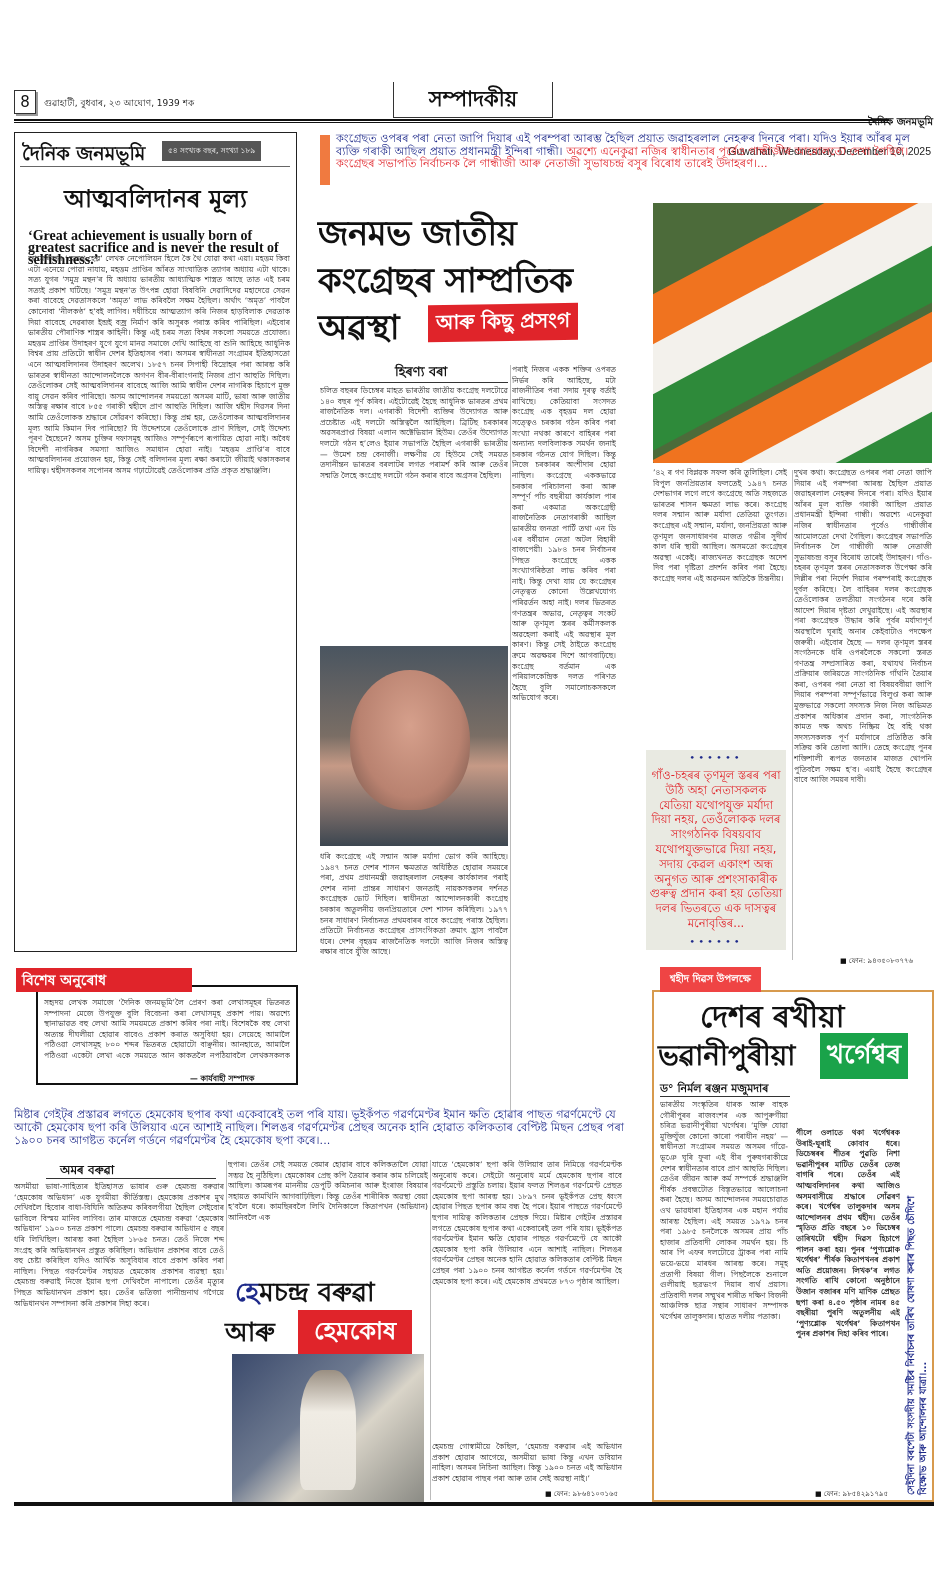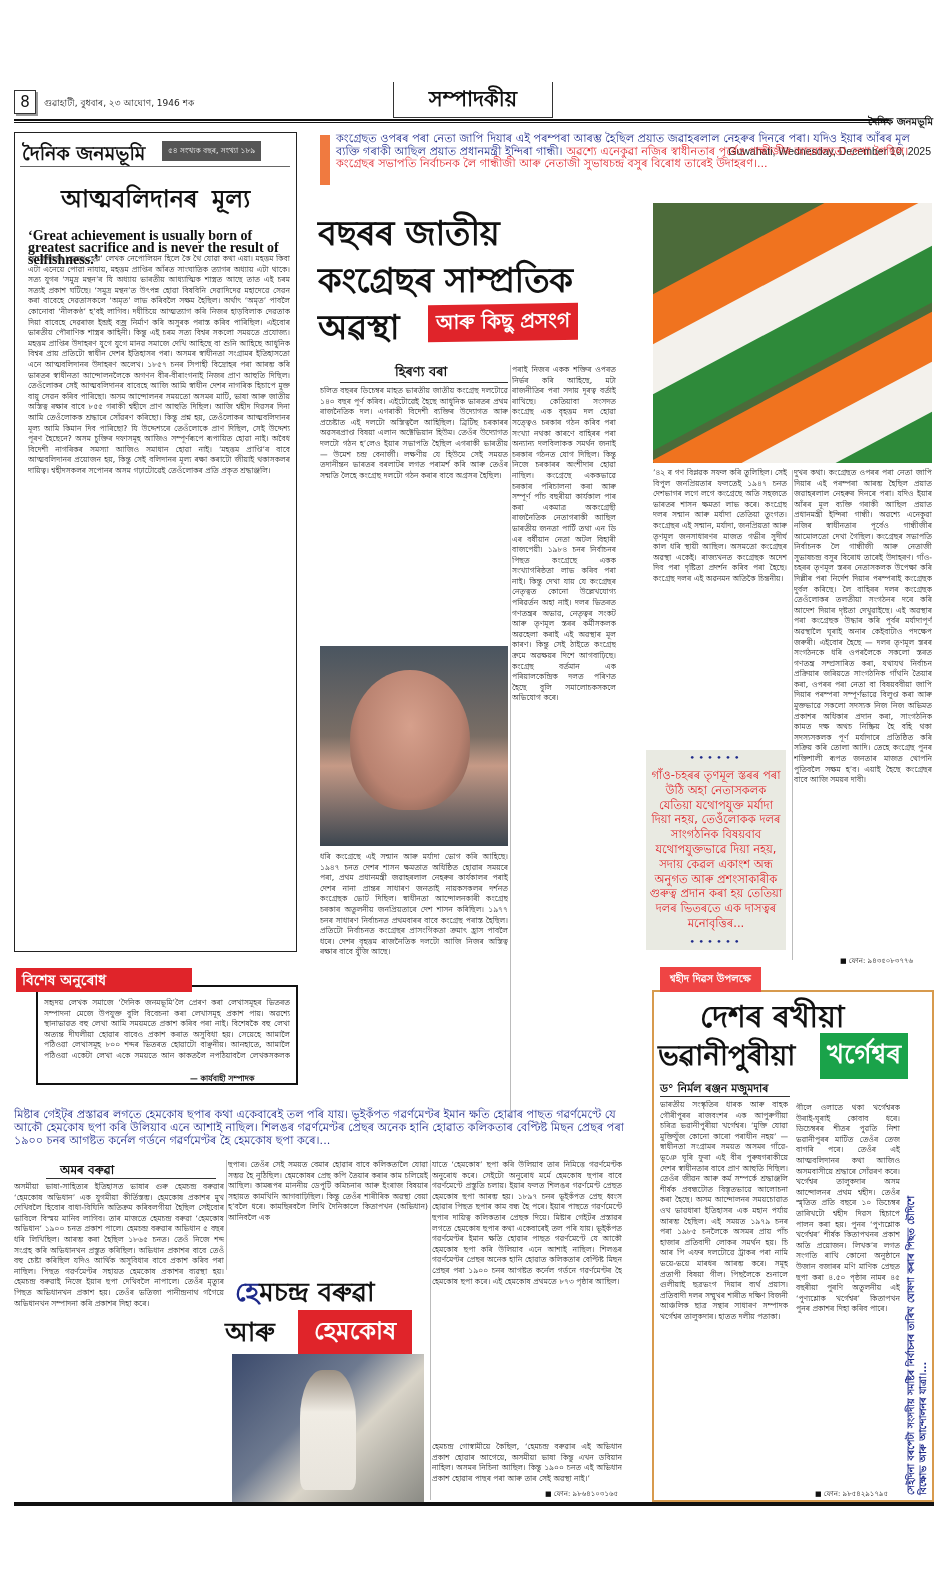--- a/index.html
+++ b/index.html
@@ -13,21 +13,21 @@
   #section-box { left: 393px; top: 82px; width: 160px; height: 36px; border: 1px solid #333; border-top: none; font-size: 21px; text-align: center; line-height: 34px; font-weight: bold; }
   #date-en { right: 14px; top: 97px; font-family: "Liberation Sans", sans-serif; font-size: 10.5px; color: #222; margin-top: 48px; }
   #rule-top { left: 14px; top: 119px; width: 875px; height: 4px; border-top: 2px solid #111; border-bottom: 1px solid #111; }
   #paper-tag { right: 12px; top: 114px; font-family: "DejaVu Sans", sans-serif; font-size: 10px; font-weight: bold; }
 
   
   #editorial-box { left: 14px; top: 132px; width: 283px; height: 820px; border: 1.5px solid #222; }
   #ed-paper-name { left: 22px; top: 139px; font-size: 19px; font-weight: bold; }
   #ed-volume { left: 162px; top: 141px; background: #555; color: #fff; font-family: "DejaVu Sans", sans-serif; font-size: 7.5px; padding: 4px 6px; }
   #ed-rule { left: 20px; top: 166px; width: 270px; height: 1px; background: #666; }
-  #ed-title { left: 14px; top: 180px; width: 283px; text-align: center; font-size: 24px; font-weight: bold; font-family: Liberation Mono, monospace; }
+  #ed-title { left: 14px; top: 180px; width: 283px; text-align: center; font-size: 24px; font-weight: bold; }
   #ed-quote { left: 28px; top: 230px; width: 262px; font-family: "Liberation Serif", serif; font-size: 14px; line-height: 12px; font-weight: bold; color: #111; }
   #ed-body { left: 28px; top: 254px; width: 262px; height: 690px; }
 
   
   #req-box { left: 36px; top: 985px; width: 262px; height: 100px; border: 2px solid #111; }
   #req-label { left: 16px; top: 968px; width: 176px; height: 24px; background: #e0242a; color: #fff; font-size: 14px; font-weight: bold; padding-left: 6px; line-height: 24px; }
   #req-body { left: 44px; top: 998px; width: 246px; height: 60px; }
   #req-sign { left: 190px; top: 1072px; font-family: "DejaVu Sans", sans-serif; font-size: 7.8px; font-weight: bold; }
 
   
@@ -59,21 +59,21 @@
 
   
   #mart-box { left: 652px; top: 990px; width: 282px; height: 512px; border: 2px solid #d79a4d; }
   #mart-tag { left: 660px; top: 967px; background: #ef4444; color: #fff; font-family: "DejaVu Sans", sans-serif; font-size: 10px; font-weight: bold; padding: 4px 10px; }
   #mart-title-1 { left: 700px; top: 993px; font-size: 30px; font-weight: bold; }
   #mart-title-2 { left: 658px; top: 1034px; font-size: 28px; font-weight: bold; }
   #mart-title-3 { left: 820px; top: 1033px; background: #1aa34a; color: #fff; font-size: 26px; font-weight: bold; padding: 1px 7px; }
   #mart-author { left: 660px; top: 1080px; font-family: "DejaVu Sans", sans-serif; font-size: 11px; font-weight: bold; }
   #mart-author-rule { left: 660px; top: 1096px; width: 130px; height: 1px; background: #333; }
   #mart-col1 { left: 660px; top: 1100px; width: 128px; height: 400px; }
-  #mart-col2 { left: 796px; top: 1103px; width: 104px; height: 415px; }
+  #mart-col2 { left: 796px; top: 1128px; width: 104px; height: 415px; font-weight: bold; }
   #mart-vertical { left: 905px; top: 1195px; width: 26px; height: 300px; writing-mode: vertical-rl; transform: rotate(180deg); font-family: "DejaVu Sans", sans-serif; font-size: 9.5px; line-height: 12px; color: #1e2a8a; font-weight: bold; }
   #phone-3 { left: 815px; top: 1488px; font-family: "DejaVu Sans", sans-serif; font-size: 7px; }
 
   
   #hem-intro { left: 14px; top: 1108px; width: 610px; font-family: "DejaVu Sans", sans-serif; font-size: 11.2px; line-height: 13px; color: #1e2a8a; }
   #hem-byline { left: 60px; top: 1161px; font-size: 12px; font-weight: bold; }
   #hem-byline-rule { left: 46px; top: 1178px; width: 170px; height: 1px; background: #333; }
   #hem-col1 { left: 14px; top: 1182px; width: 210px; height: 320px; }
   #hem-col2 { left: 228px; top: 1160px; width: 200px; height: 95px; }
   #hem-col3 { left: 432px; top: 1160px; width: 190px; height: 280px; }
@@ -86,21 +86,21 @@
   #hem-photo-figure { left: 300px; top: 1370px; width: 56px; height: 120px; border-radius: 40% 40% 10% 10%; background: linear-gradient(180deg, #9a8f82 0%, #f0ece4 35%, #e8e4dc 100%); }
   #phone-2 { left: 545px; top: 1488px; font-family: "DejaVu Sans", sans-serif; font-size: 7px; }
 
   #rule-bottom { left: 14px; top: 1502px; width: 920px; height: 4px; background: #111; }
   .vrule { position: absolute; width: 1px; background: #bbb; }
 </style>
 </head>
 <body>
 
 <div class="abs" id="page-num">8</div>
-<div class="abs" id="date-as">গুৱাহাটী, বুধবাৰ, ২৩ আঘোণ, 1946 শক</div>
+<div class="abs" id="date-as">গুৱাহাটী, বুধবাৰ, ২৩ আঘোণ, 1939 শক</div>
 <div class="abs" id="section-box">সম্পাদকীয়</div>
 <div class="abs" id="date-en">Guwahati, Wednesday, December 10, 2025</div>
 <div class="abs" id="rule-top"></div>
 <div class="abs" id="paper-tag">দৈনিক জনমভূমি</div>
 
 <div class="abs" id="editorial-box"></div>
 <div class="abs" id="ed-paper-name">দৈনিক জনমভূমি</div>
 <div class="abs" id="ed-volume">৫৪ সংখ্যক বছৰ, সংখ্যা ১৮৯</div>
 <div class="abs" id="ed-rule"></div>
 <div class="abs" id="ed-title">আত্মবলিদানৰ মূল্য</div>
@@ -110,21 +110,21 @@
 <div class="abs" id="req-box"></div>
 <div class="abs" id="req-label">বিশেষ অনুৰোধ</div>
 <div class="abs body-text" id="req-body">সহৃদয় লেখক সমাজে ‘দৈনিক জনমভূমি’লৈ প্ৰেৰণ কৰা লেখাসমূহৰ ভিতৰত সম্পাদনা মেজে উপযুক্ত বুলি বিবেচনা কৰা লেখাসমূহ প্ৰকাশ পায়। অৱশ্যে স্থানাভাৱত বহু লেখা আমি সময়মতে প্ৰকাশ কৰিব পৰা নাই। বিশেষকৈ বহু লেখা অত্যন্ত দীঘলীয়া হোৱাৰ বাবেও প্ৰকাশ কৰাত অসুবিধা হয়। সেয়েহে আমালৈ পঠিওৱা লেখাসমূহ ৮০০ শব্দৰ ভিতৰত হোৱাটো বাঞ্ছনীয়। আনহাতে, আমালৈ পঠিওৱা একেটা লেখা একে সময়তে আন কাকতলৈ নপঠিয়াবলৈ লেখকসকলক অনুৰোধ জনালোঁ।</div>
 <div class="abs" id="req-sign">— কাৰ্যবাহী সম্পাদক</div>
 
 <div class="abs" id="lead-bar"></div>
 <div class="abs" id="lead-intro">
   <span class="blue">কংগ্ৰেছত ওপৰৰ পৰা নেতা জাপি দিয়াৰ এই পৰম্পৰা আৰম্ভ হৈছিল প্ৰয়াত জৱাহৰলাল নেহৰুৰ দিনৰে পৰা। যদিও ইয়াৰ আঁৰৰ মূল ব্যক্তি গৰাকী আছিল প্ৰয়াত প্ৰধানমন্ত্ৰী ইন্দিৰা গান্ধী।</span>
   <span class="red">অৱশ্যে এনেকুৱা নজিৰ স্বাধীনতাৰ পূৰ্বেও গান্ধীজীৰ আমোলতো দেখা গৈছিল। কংগ্ৰেছৰ সভাপতি নিৰ্বাচনক লৈ গান্ধীজী আৰু নেতাজী সুভাষচন্দ্ৰ বসুৰ বিৰোধ তাৰেই উদাহৰণ।...</span>
 </div>
-<div class="abs" id="lead-title-1">বছৰৰ জাতীয়</div>
+<div class="abs" id="lead-title-1">জনমভ জাতীয়</div>
 <div class="abs" id="lead-title-2">কংগ্ৰেছৰ সাম্প্ৰতিক</div>
 <div class="abs" id="lead-title-3">অৱস্থা</div>
 <div class="abs" id="lead-sub">আৰু কিছু প্ৰসংগ</div>
 
 <div class="abs" id="flag-photo">
   <div class="flag-stripe" style="left:-40px;top:20px;background:#f0731f;"></div>
   <div class="flag-stripe" style="left:-40px;top:70px;background:#f3f1ec;"></div>
   <div class="flag-stripe" style="left:-40px;top:120px;background:#2e8a3a;"></div>
   <div class="flag-stripe" style="left:-10px;top:170px;background:#f0731f;"></div>
   <div class="flag-stripe" style="left:-10px;top:220px;background:#f3f1ec;"></div>

